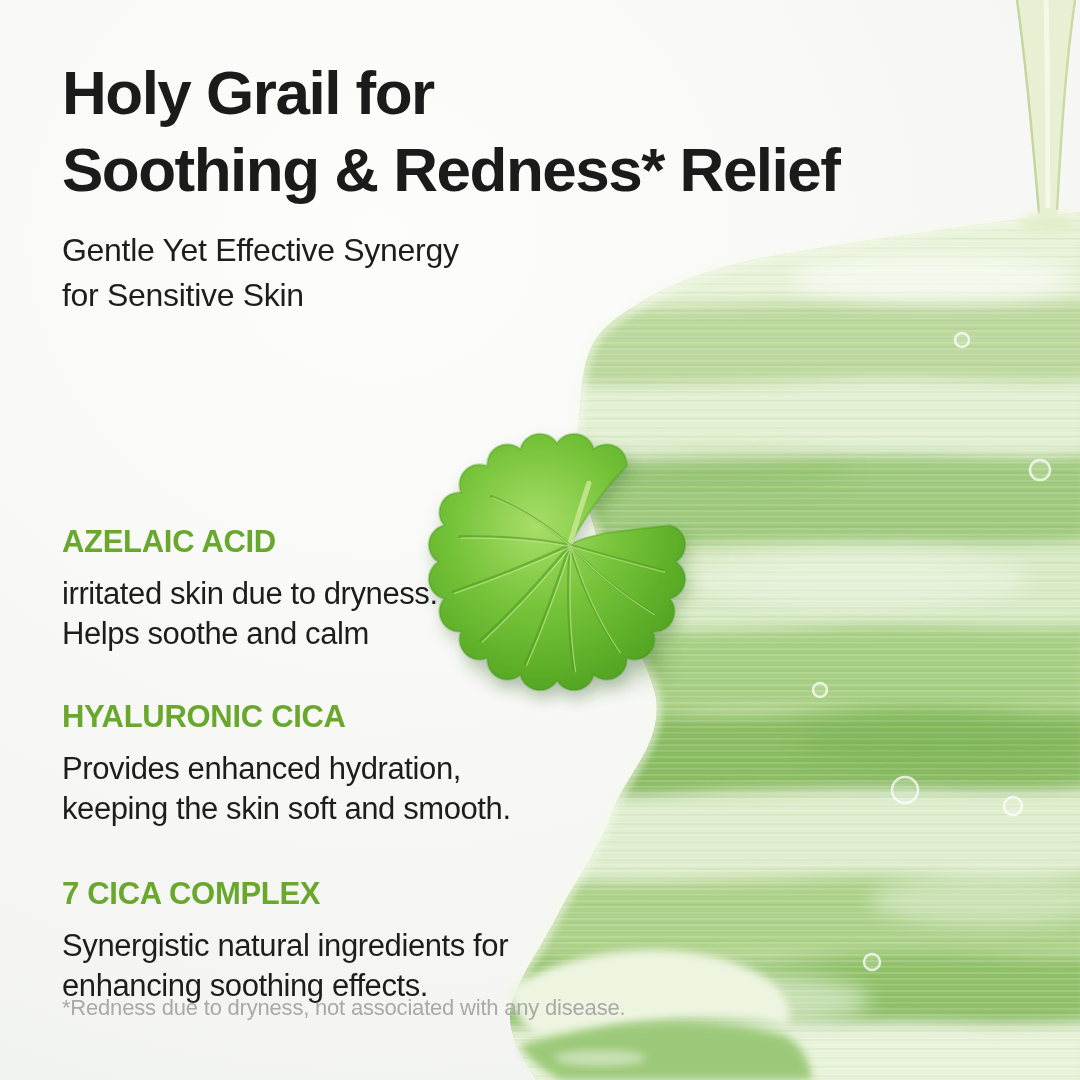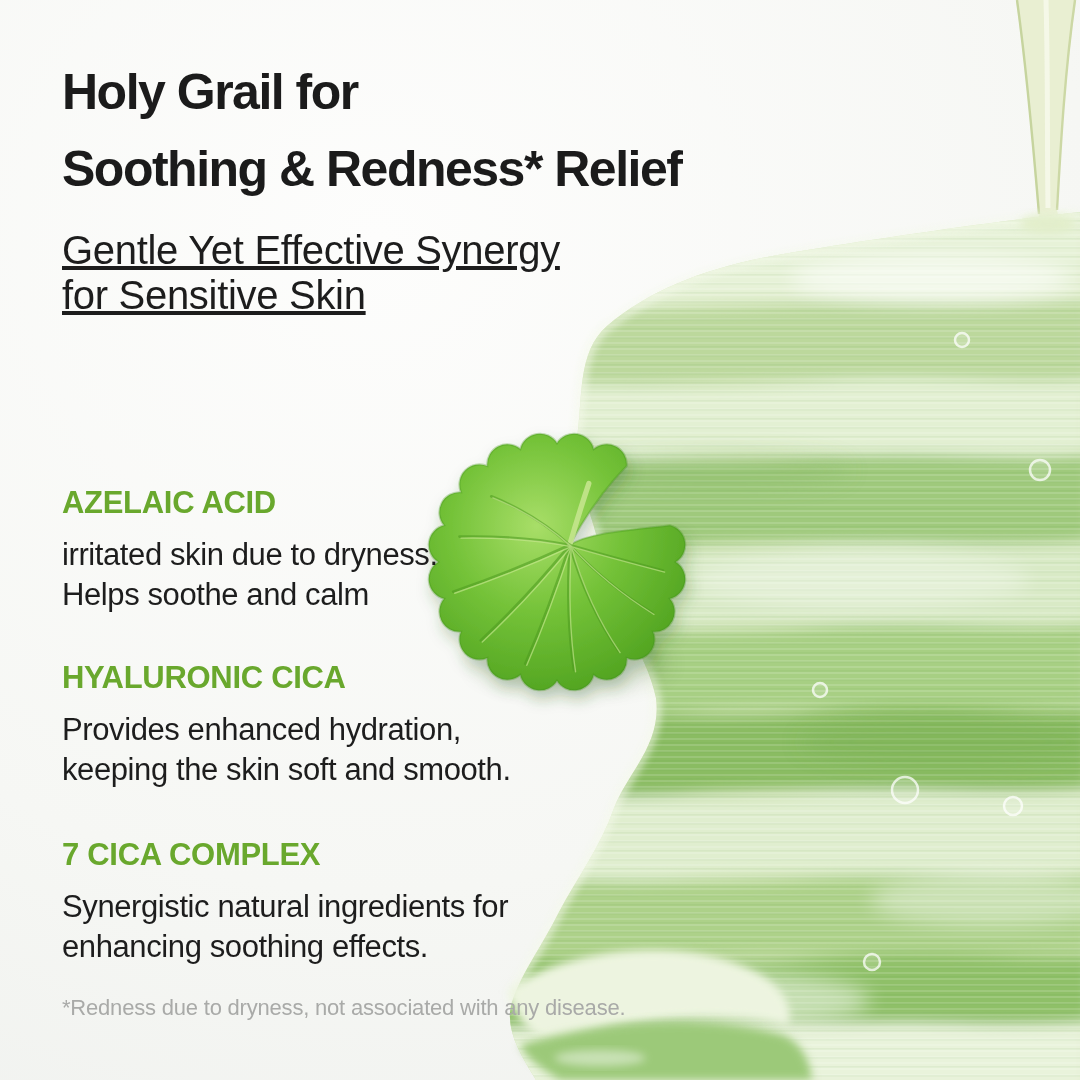--- a/index.html
+++ b/index.html
@@ -5,29 +5,29 @@
   html,body{margin:0;padding:0;background:#ddd;}
   .canvas{
     position:relative;width:1080px;height:1080px;overflow:hidden;
     background:radial-gradient(120% 110% at 35% 22%, #fdfdfc 0%, #f6f7f4 55%, #edefec 100%);
     font-family:"Liberation Sans", sans-serif;
   }
   .photo{position:absolute;inset:0;z-index:1;}
   .content{position:absolute;inset:0;z-index:2;}
   .headline{
     position:absolute;left:62px;top:54px;
-    font-size:50px;line-height:77px;font-weight:700;color:#1b1b1b;
+    font-size:62px;line-height:77px;font-weight:700;color:#1b1b1b;
     letter-spacing:-1.5px;white-space:nowrap;
   }
   .subtitle{
     position:absolute;left:62px;top:228px;
-    font-size:40px;line-height:45px;font-weight:500;color:#1d1d1d;
-    letter-spacing:-0.3px;white-space:nowrap;text-decoration:underline;
-  }
-  .section{position:absolute;left:62px;white-space:nowrap;}
+    font-size:32px;line-height:45px;font-weight:500;color:#1d1d1d;
+    letter-spacing:-0.3px;white-space:nowrap;
+  }
+  .section{position:absolute;left:62px;white-space:nowrap;margin-top:39px;}
   .section .head{
     font-size:31px;line-height:34px;font-weight:700;color:#69a82d;
     letter-spacing:-0.3px;margin:0 0 15px 0;
   }
   .section .body{
     font-size:31px;line-height:40px;font-weight:400;color:#1d1d1d;
     letter-spacing:-0.4px;
   }
   .sec-1{top:486px;}
   .sec-2{top:661px;}

